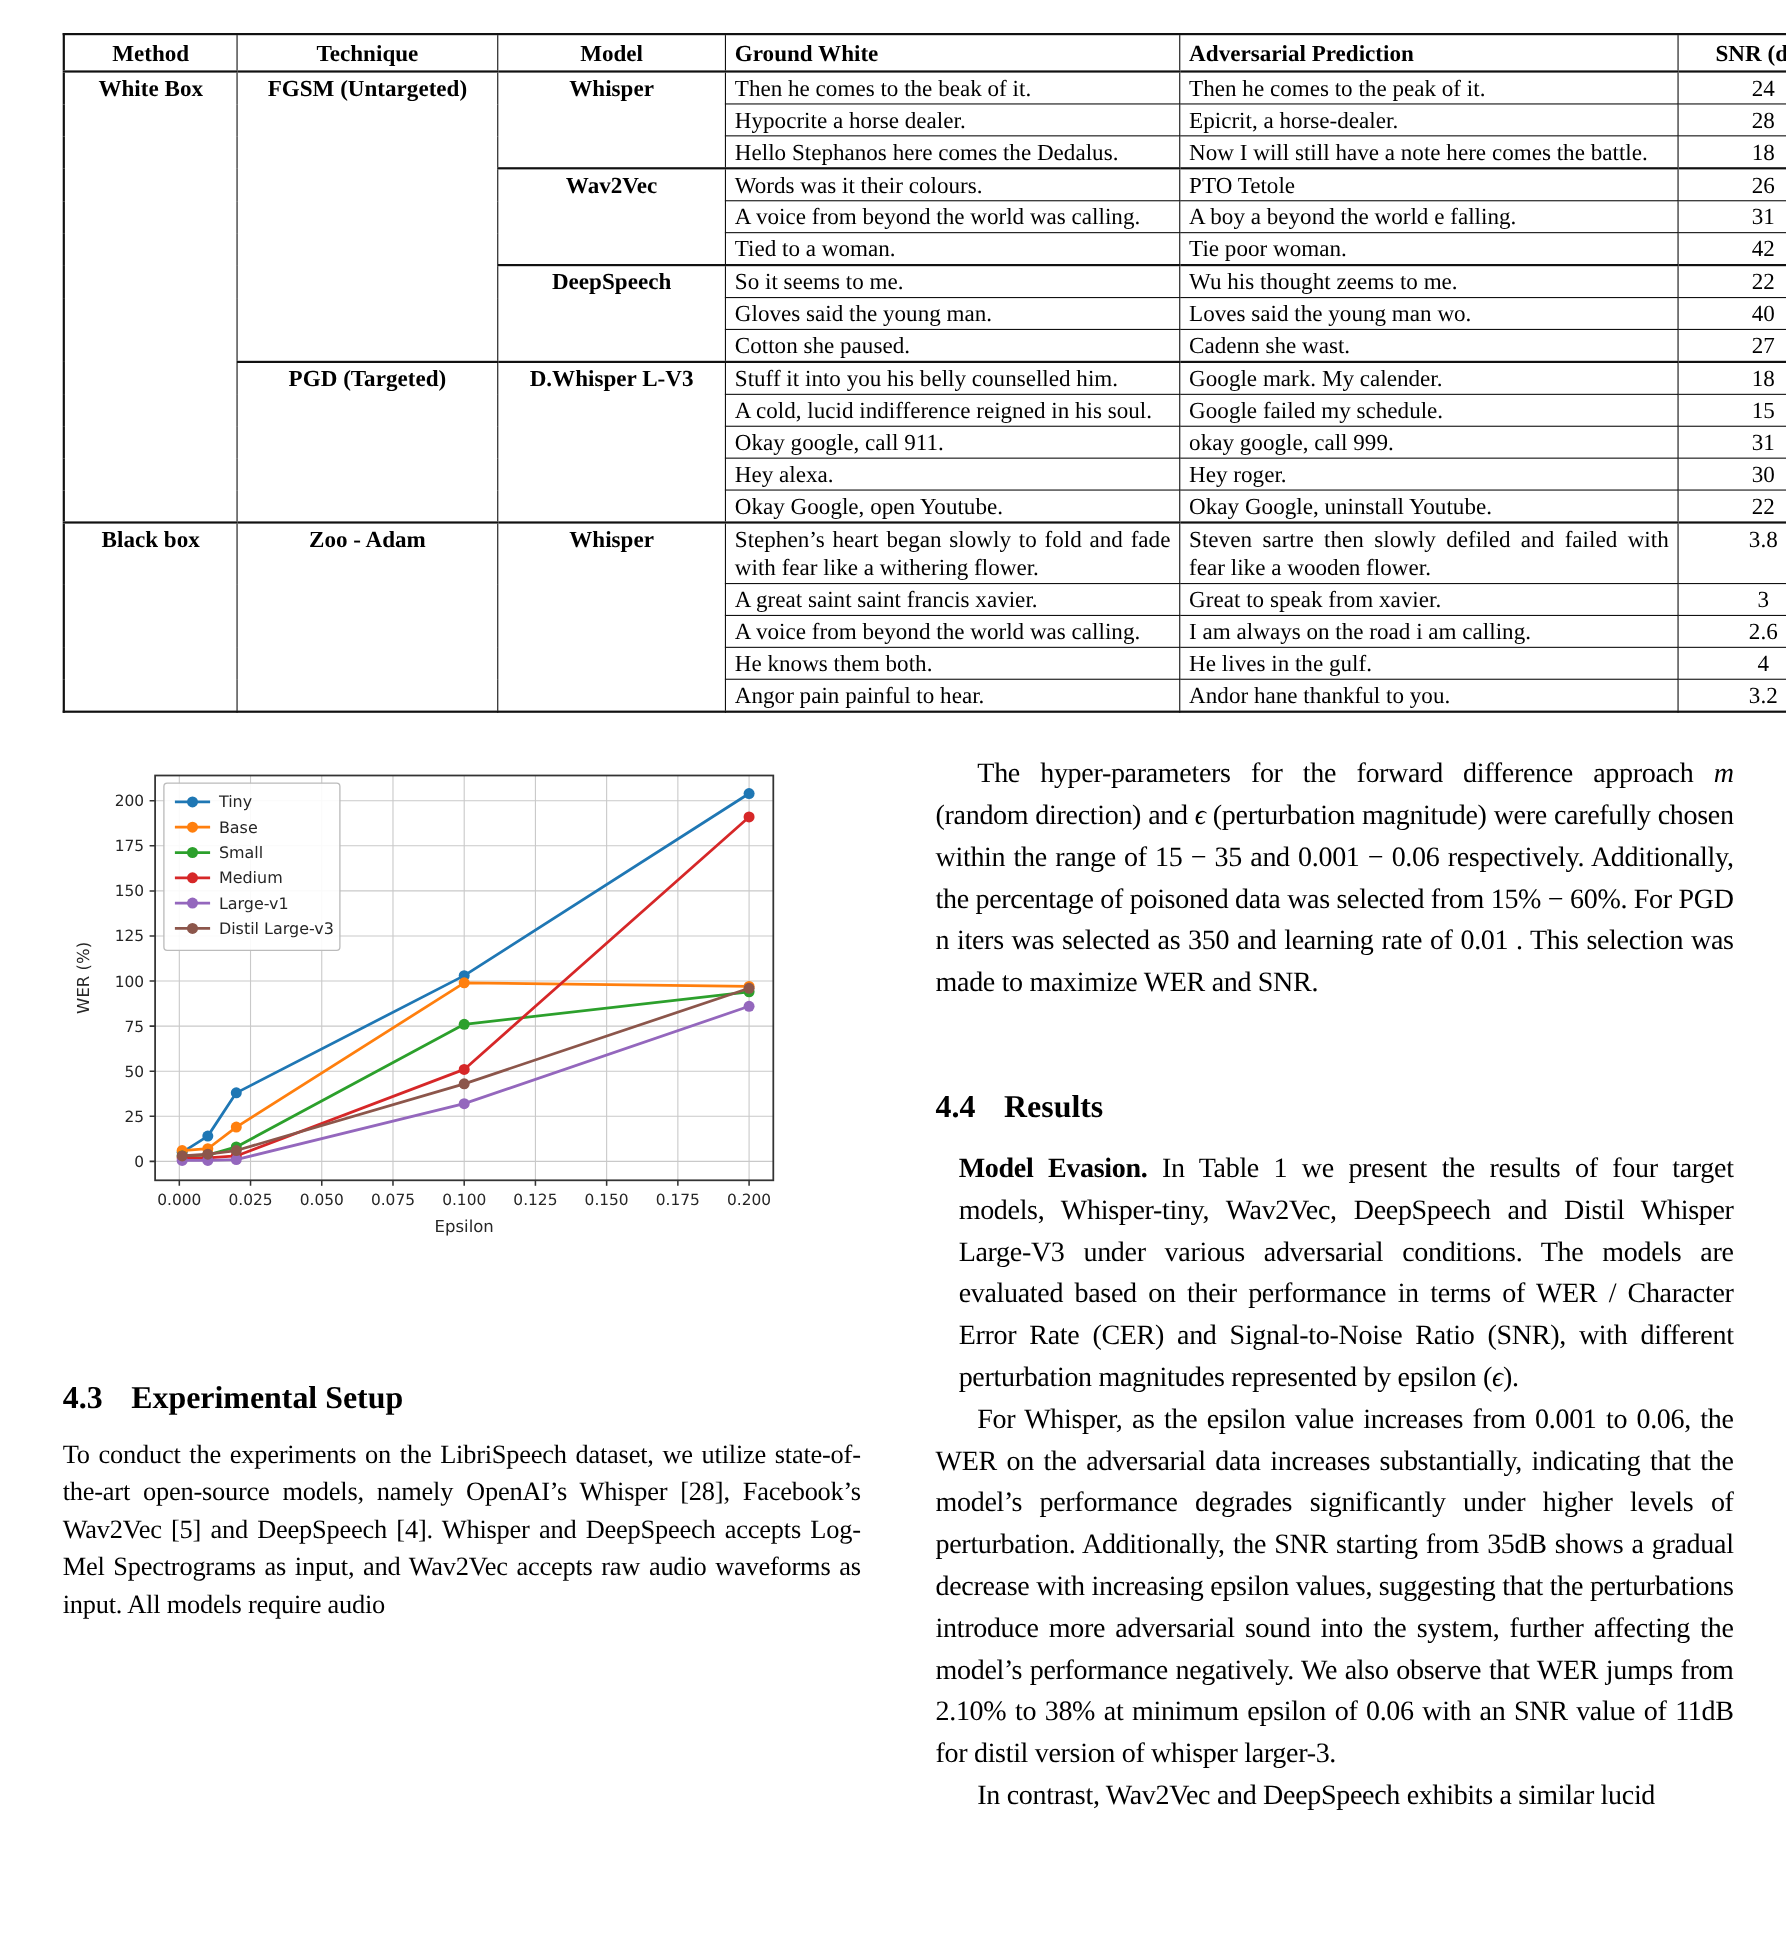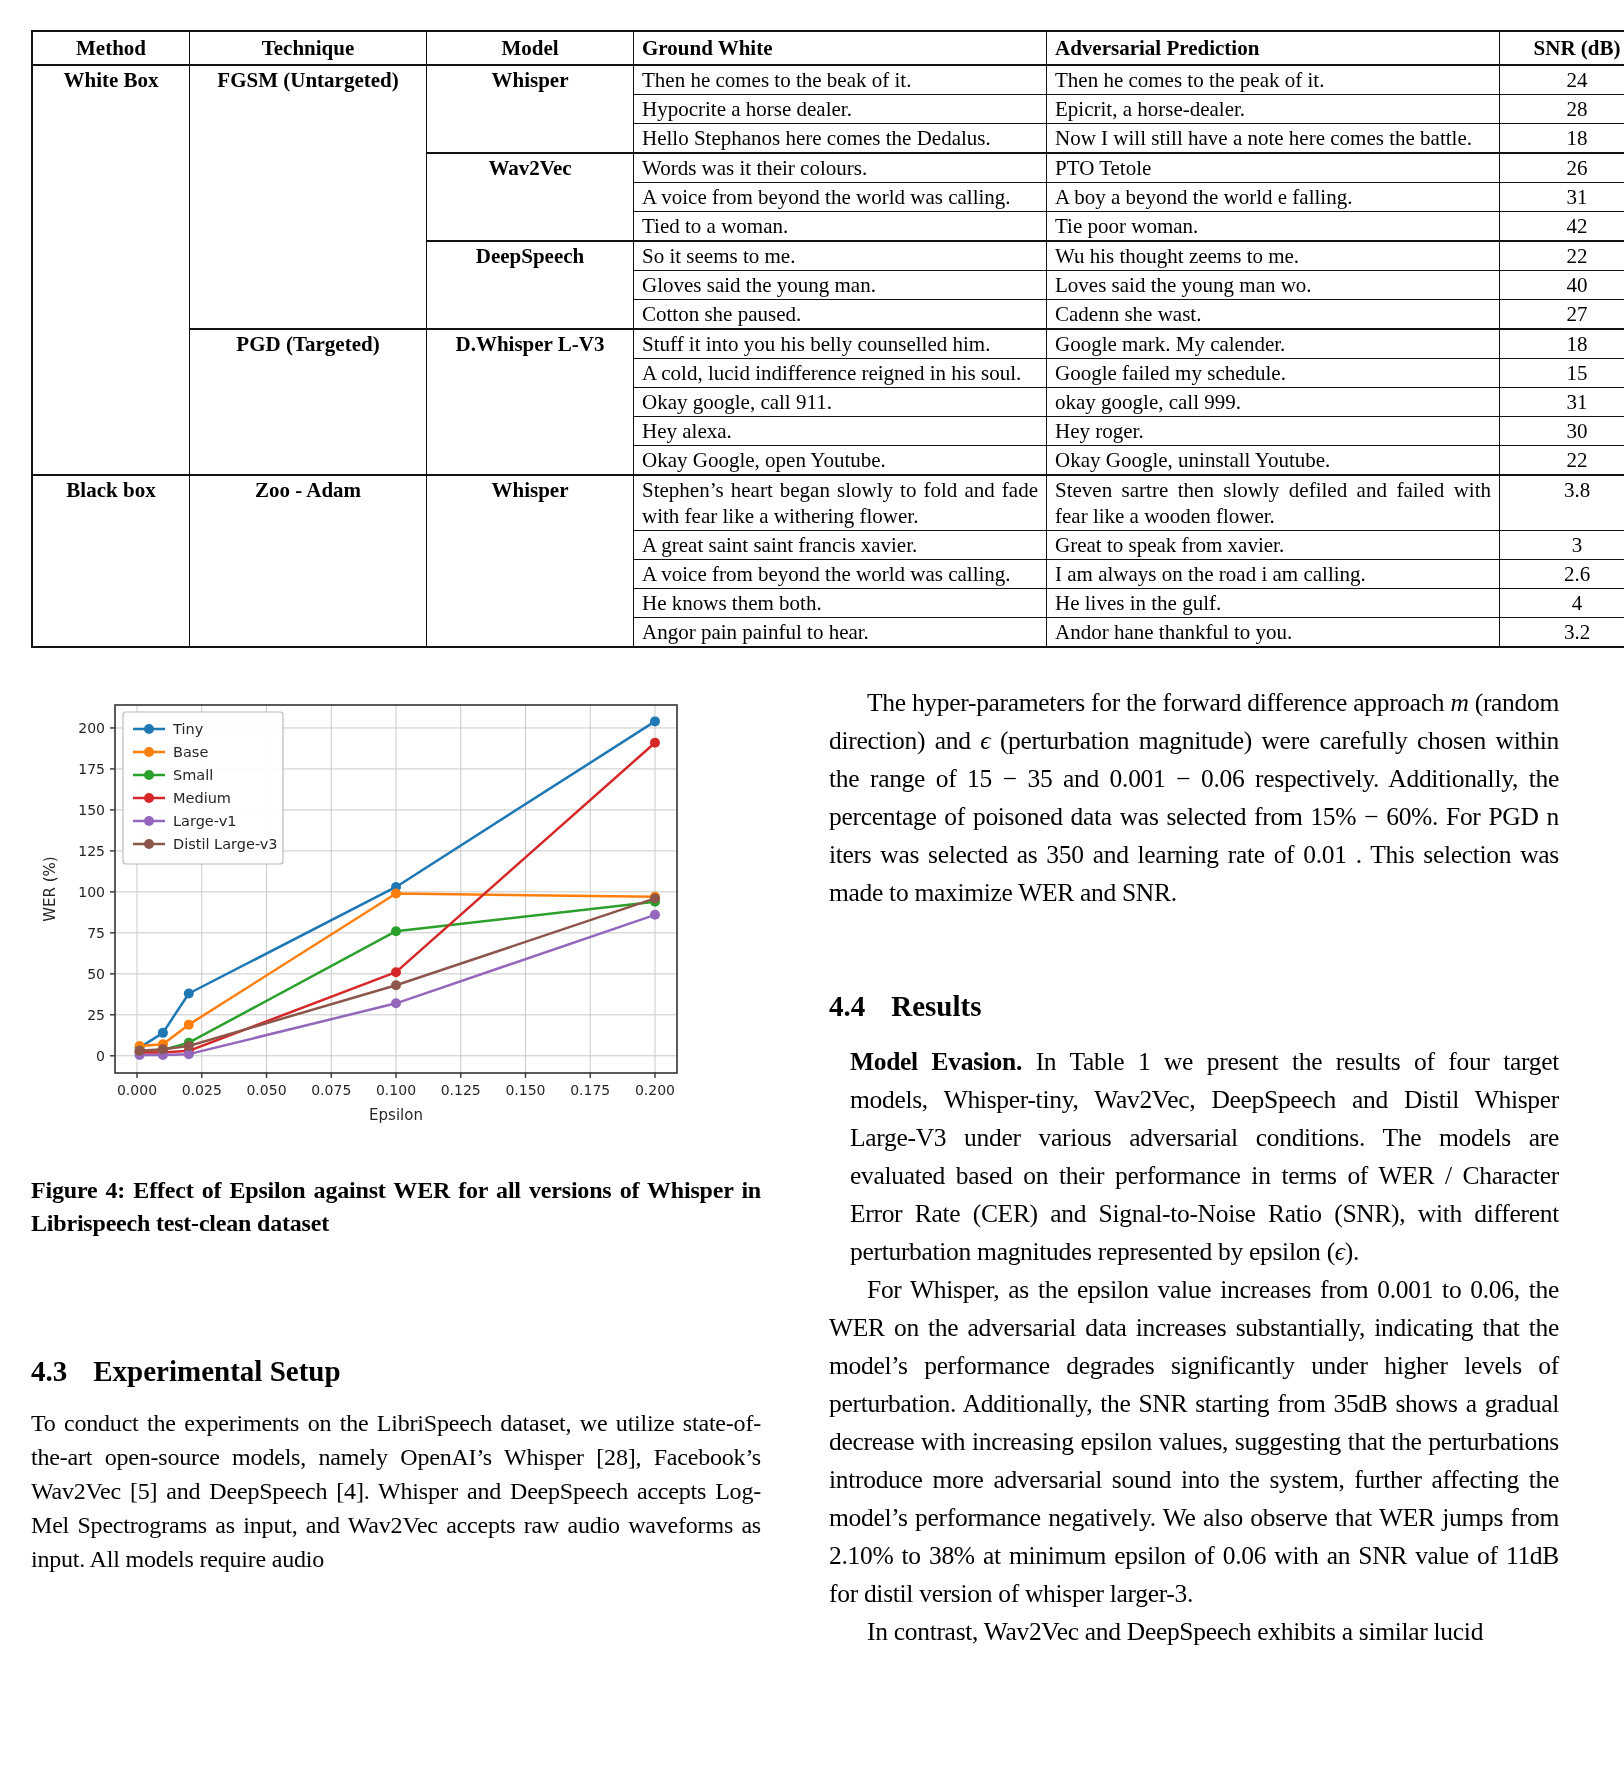--- a/index.html
+++ b/index.html
@@ -1,18 +1,18 @@
 <!DOCTYPE html>
 <html><head>
 <meta charset="utf-8">
 <style>
   html,body{margin:0;padding:0;background:#ffffff;}
   body{width:1624px;height:1776px;overflow:hidden;position:relative;
        font-family:"Liberation Serif","DejaVu Serif",serif;color:#000;}
-  .page{padding:30px 48px 0 31px;}
+  .page{padding:30px 48px 0 57px;}
 
   
   table.results{border-collapse:collapse;width:1520px;table-layout:fixed;
     font-size:21px;border:2px solid #111;}
   table.results td,table.results th{border:1.5px solid #111;padding:1px 8px;
     vertical-align:top;line-height:26px;overflow:hidden;}
   table.results thead th{font-weight:bold;border-bottom:2px solid #111;padding:3px 8px;}
   th.c-method{width:140px;text-align:center;}
   th.c-tech{width:220px;text-align:center;}
   th.c-model{width:190px;text-align:center;}
@@ -305,21 +305,20 @@
               <text x="136" y="113" font-size="14.5">Medium</text>
               <line x1="96" x2="128" y1="131" y2="131" stroke="#9467bd" stroke-width="2.5"></line>
               <circle cx="112" cy="131" r="5" fill="#9467bd"></circle>
               <text x="136" y="136" font-size="14.5">Large-v1</text>
               <line x1="96" x2="128" y1="154" y2="154" stroke="#8c564b" stroke-width="2.5"></line>
               <circle cx="112" cy="154" r="5" fill="#8c564b"></circle>
               <text x="136" y="159" font-size="14.5">Distil Large-v3</text>
             </g>
           </svg>
       </div>
-      <div class="caption">Figure 4: Effect of Epsilon against WER for all versions of Whisper in Librispeech test-clean dataset</div>
       <h2 class="sec s43">
         <span class="num">4.3</span><span>Experimental Setup</span>
       </h2>
       <p class="body">To conduct the experiments on the LibriSpeech dataset, we utilize state-of-the-art open-source models, namely OpenAI’s Whisper [28], Facebook’s Wav2Vec [5] and DeepSpeech [4]. Whisper and DeepSpeech accepts Log-Mel Spectrograms as input, and Wav2Vec accepts raw audio waveforms as input. All models require audio</p>
     </div>
 
     <div class="col-right">
       <p class="body first indent"><span>The hyper-parameters for the forward difference approach </span><span style="font-style: italic;">m</span><span> (random direction) and </span><span style="font-style: italic;">ϵ</span><span> (perturbation magnitude) were carefully chosen within the range of 15 − 35 and 0.001 − 0.06 respectively. Additionally, the percentage of poisoned data was selected from 15% − 60%. For PGD n iters was selected as 350 and learning rate of 0.01 . This selection was made to maximize WER and SNR.</span></p>
       <h2 class="sec s44">
         <span class="num">4.4</span><span>Results</span>

